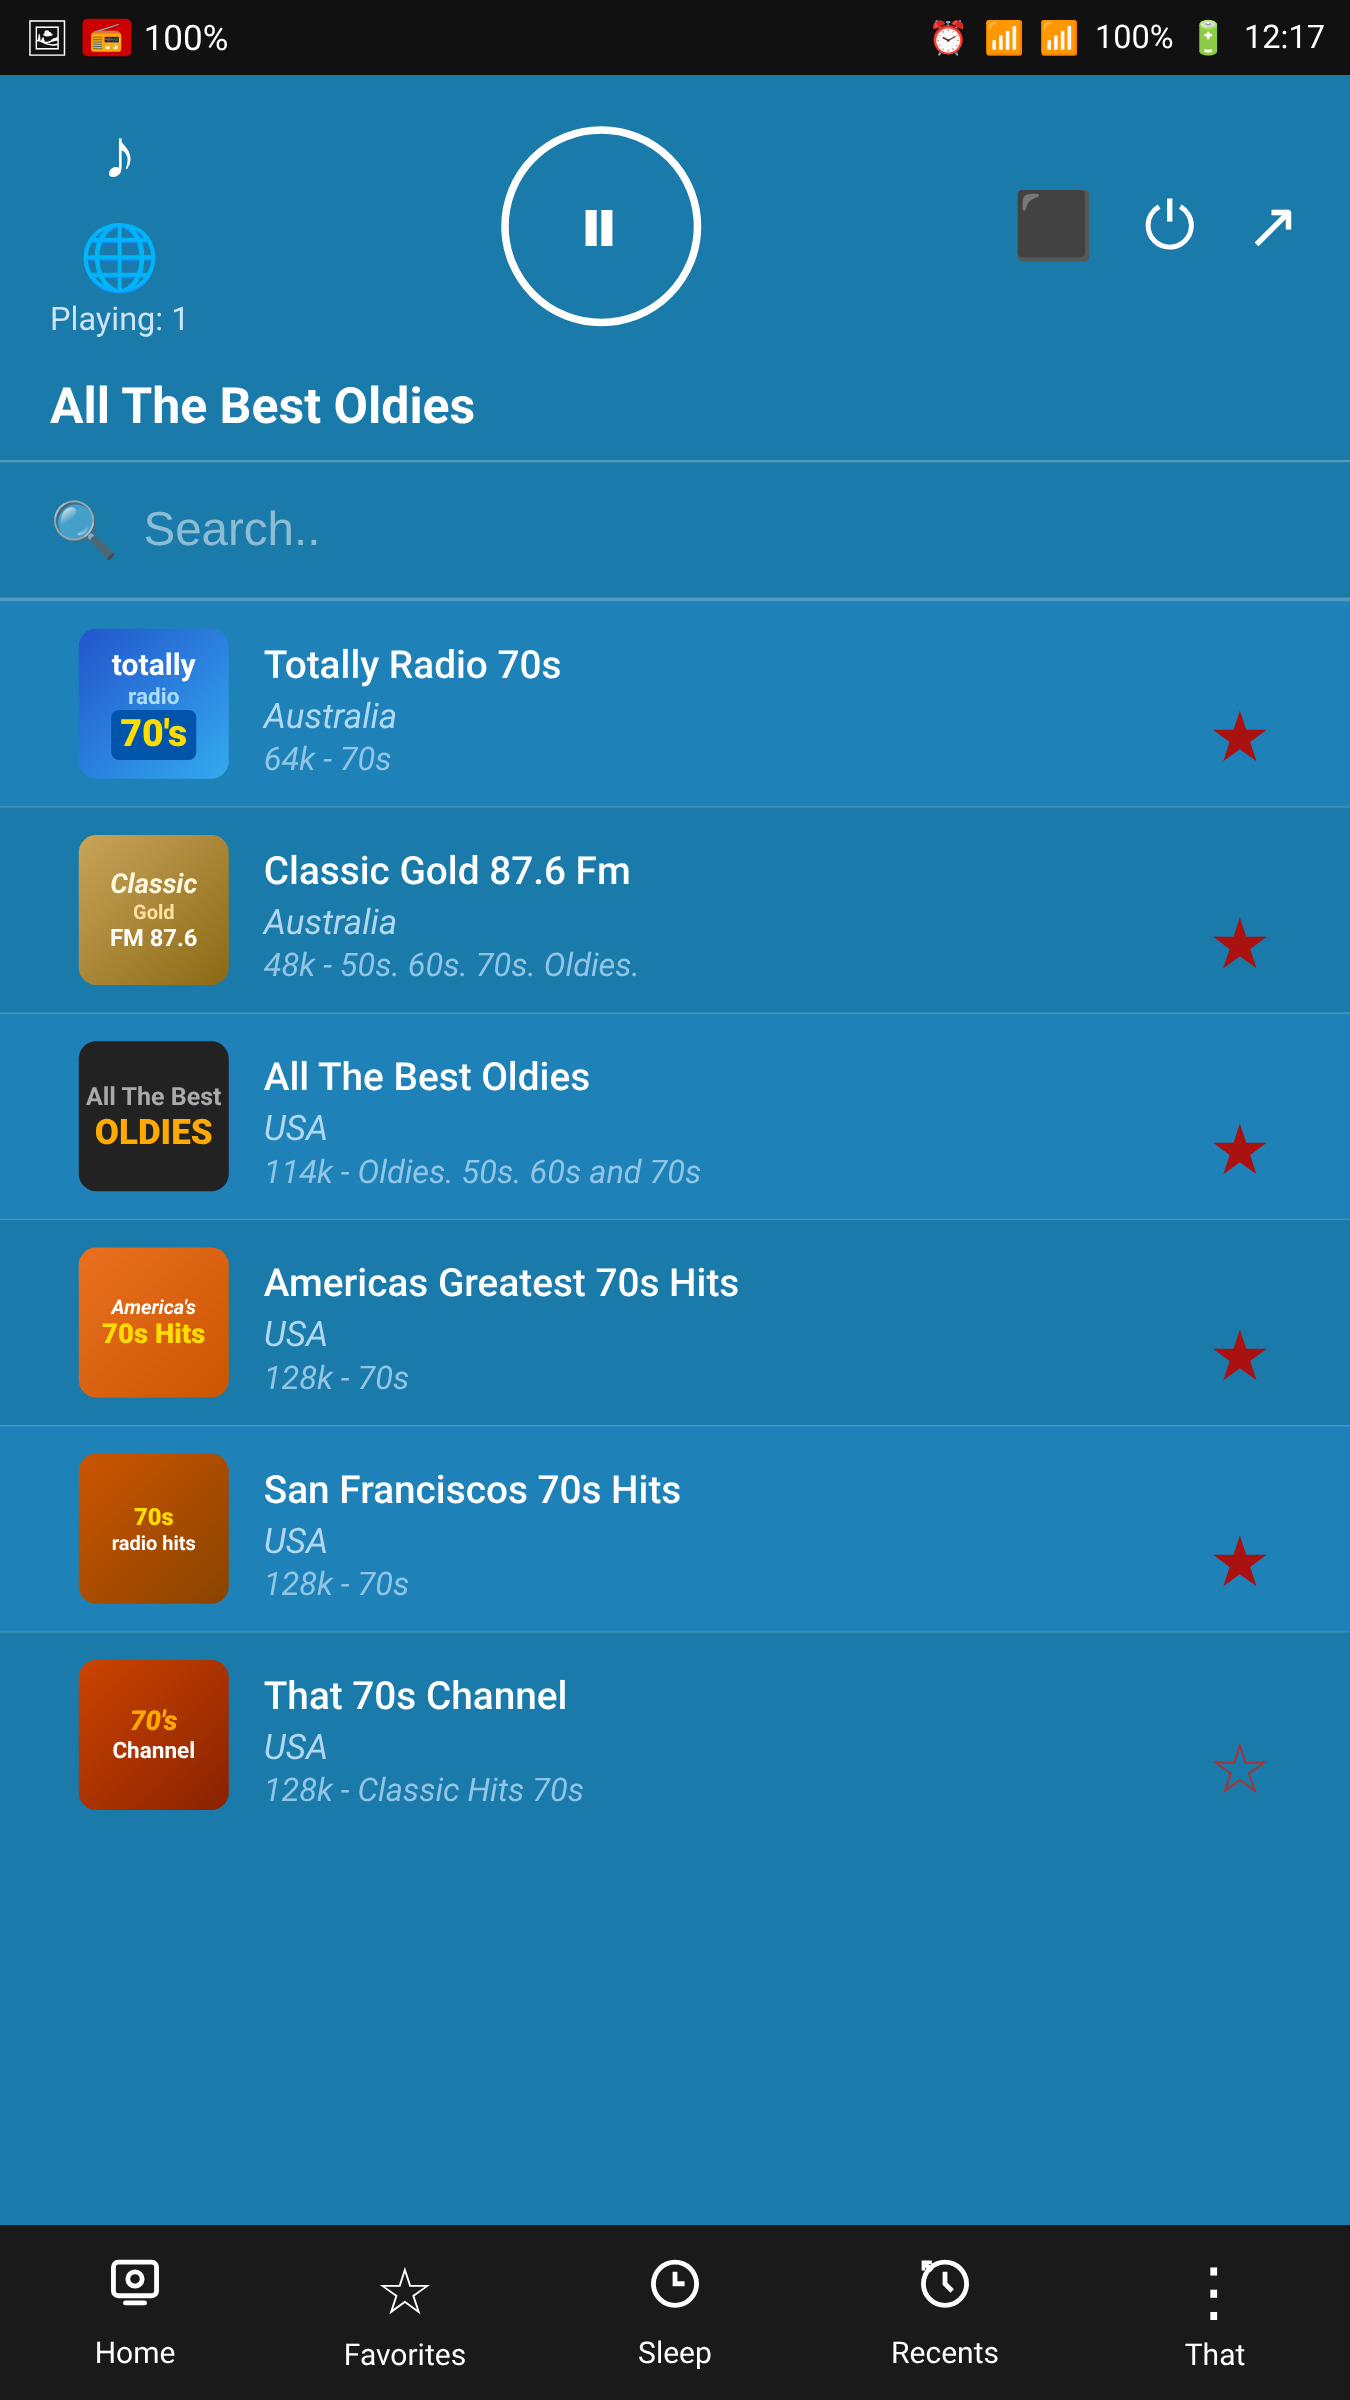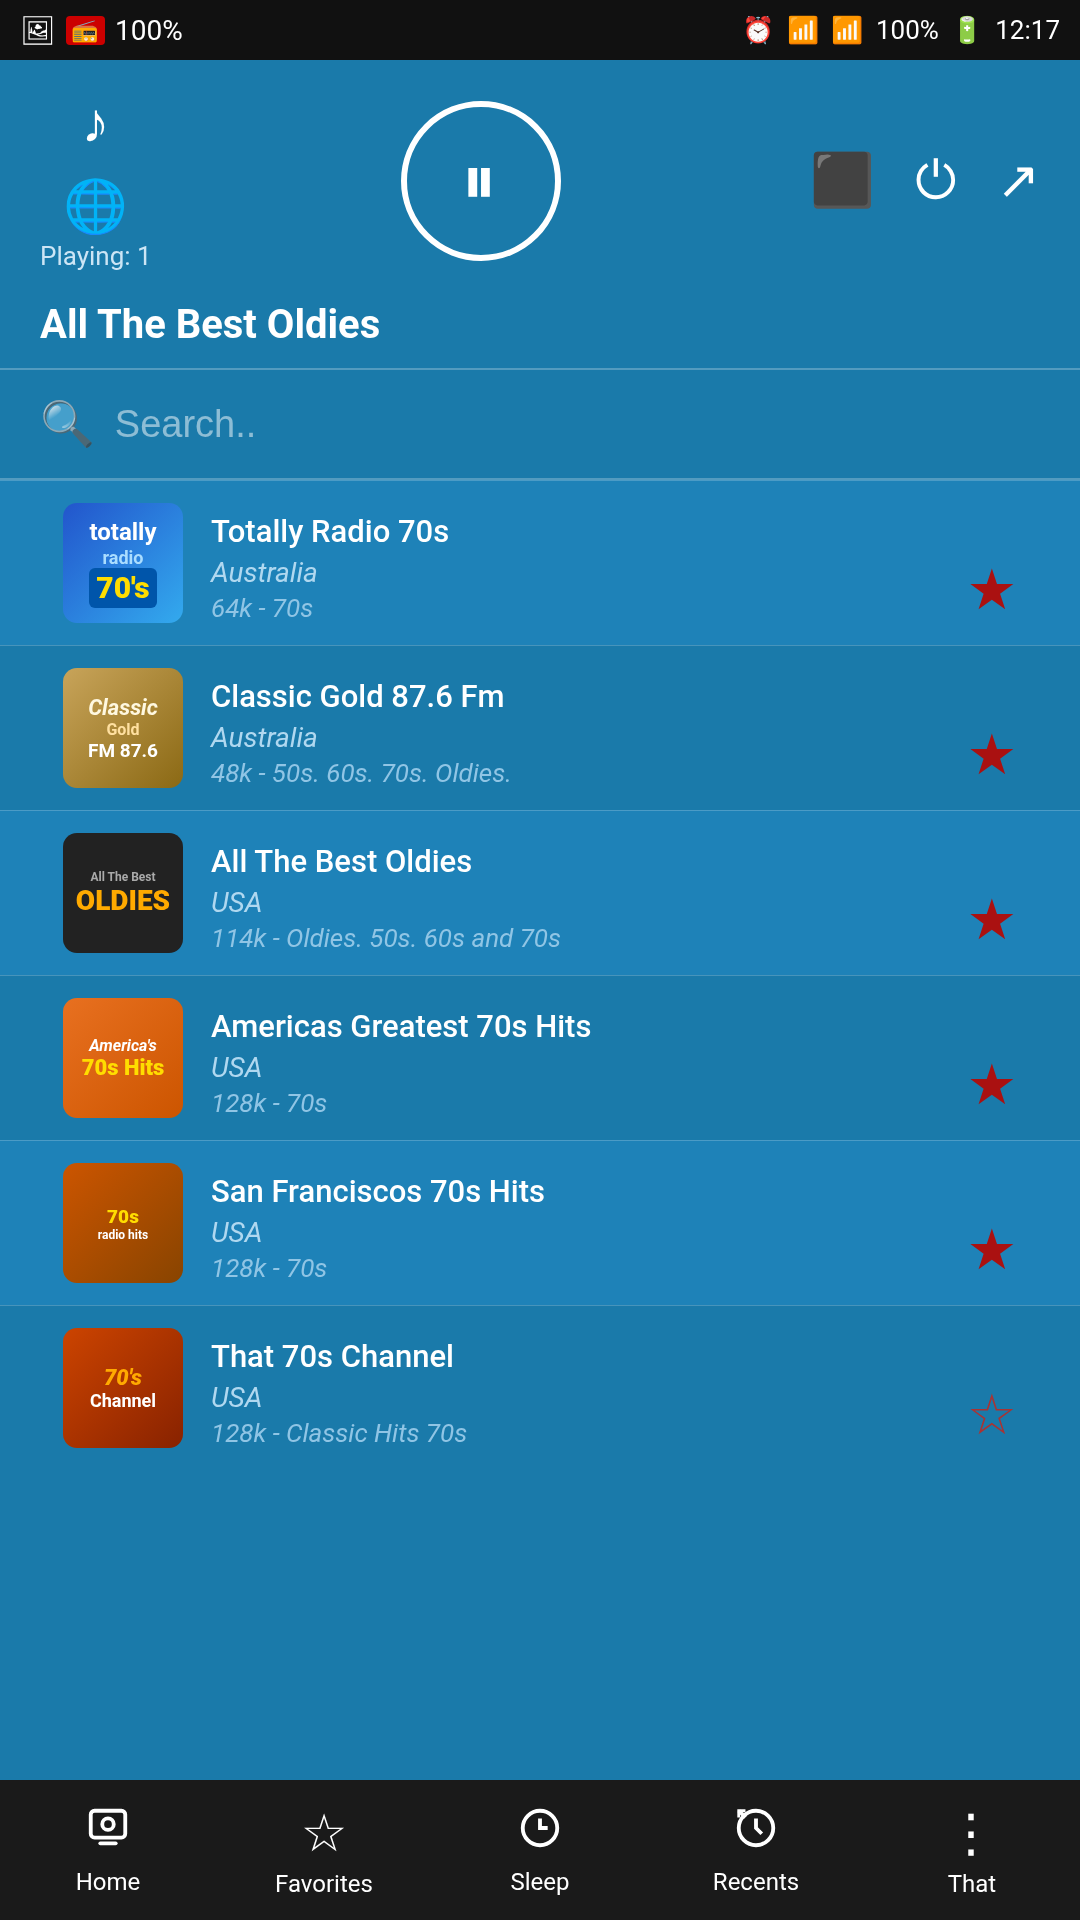--- a/index.html
+++ b/index.html
@@ -173,30 +173,30 @@
     .logo-totally-inner .t1 { font-size: 24px; font-weight: bold; color: white; }
     .logo-totally-inner .t2 { font-size: 18px; color: #aaddff; }
     .logo-totally-inner .t3 { font-size: 30px; font-weight: 900; color: #ffdd00; background: #0055aa; padding: 2px 6px; border-radius: 6px; }
 
     .logo-classic-inner { text-align: center; }
     .logo-classic-inner .cl1 { font-size: 22px; font-style: italic; color: #fff8e0; font-weight: bold; }
     .logo-classic-inner .cl2 { font-size: 16px; color: #ffe0a0; }
     .logo-classic-inner .cl3 { font-size: 19px; color: white; font-weight: bold; }
 
     .logo-oldies-inner { text-align: center; }
-    .logo-oldies-inner .ol1 { font-size: 12px; color: #aaaaaa; }
+    .logo-oldies-inner .ol1 { font-size: 20px; color: #aaaaaa; }
     .logo-oldies-inner .ol2 { font-size: 28px; font-weight: 900; color: #ffaa00; }
 
     .logo-americas-inner { text-align: center; }
     .logo-americas-inner .am1 { font-size: 16px; color: white; font-style: italic; }
     .logo-americas-inner .am2 { font-size: 22px; font-weight: 900; color: #ffdd00; }
 
     .logo-sf-inner { text-align: center; }
     .logo-sf-inner .sf1 { font-size: 19px; font-weight: 900; color: #ffdd00; }
-    .logo-sf-inner .sf2 { font-size: 12px; color: white; }
+    .logo-sf-inner .sf2 { font-size: 16px; color: white; }
 
     .logo-70s-inner { text-align: center; }
     .logo-70s-inner .s1 { font-size: 22px; font-weight: 900; color: #ffaa00; font-style: italic; }
     .logo-70s-inner .s2 { font-size: 18px; color: white; }
   </style>
 </head>
 <body>
 
 <div class="status-bar">
   <div class="status-left">

